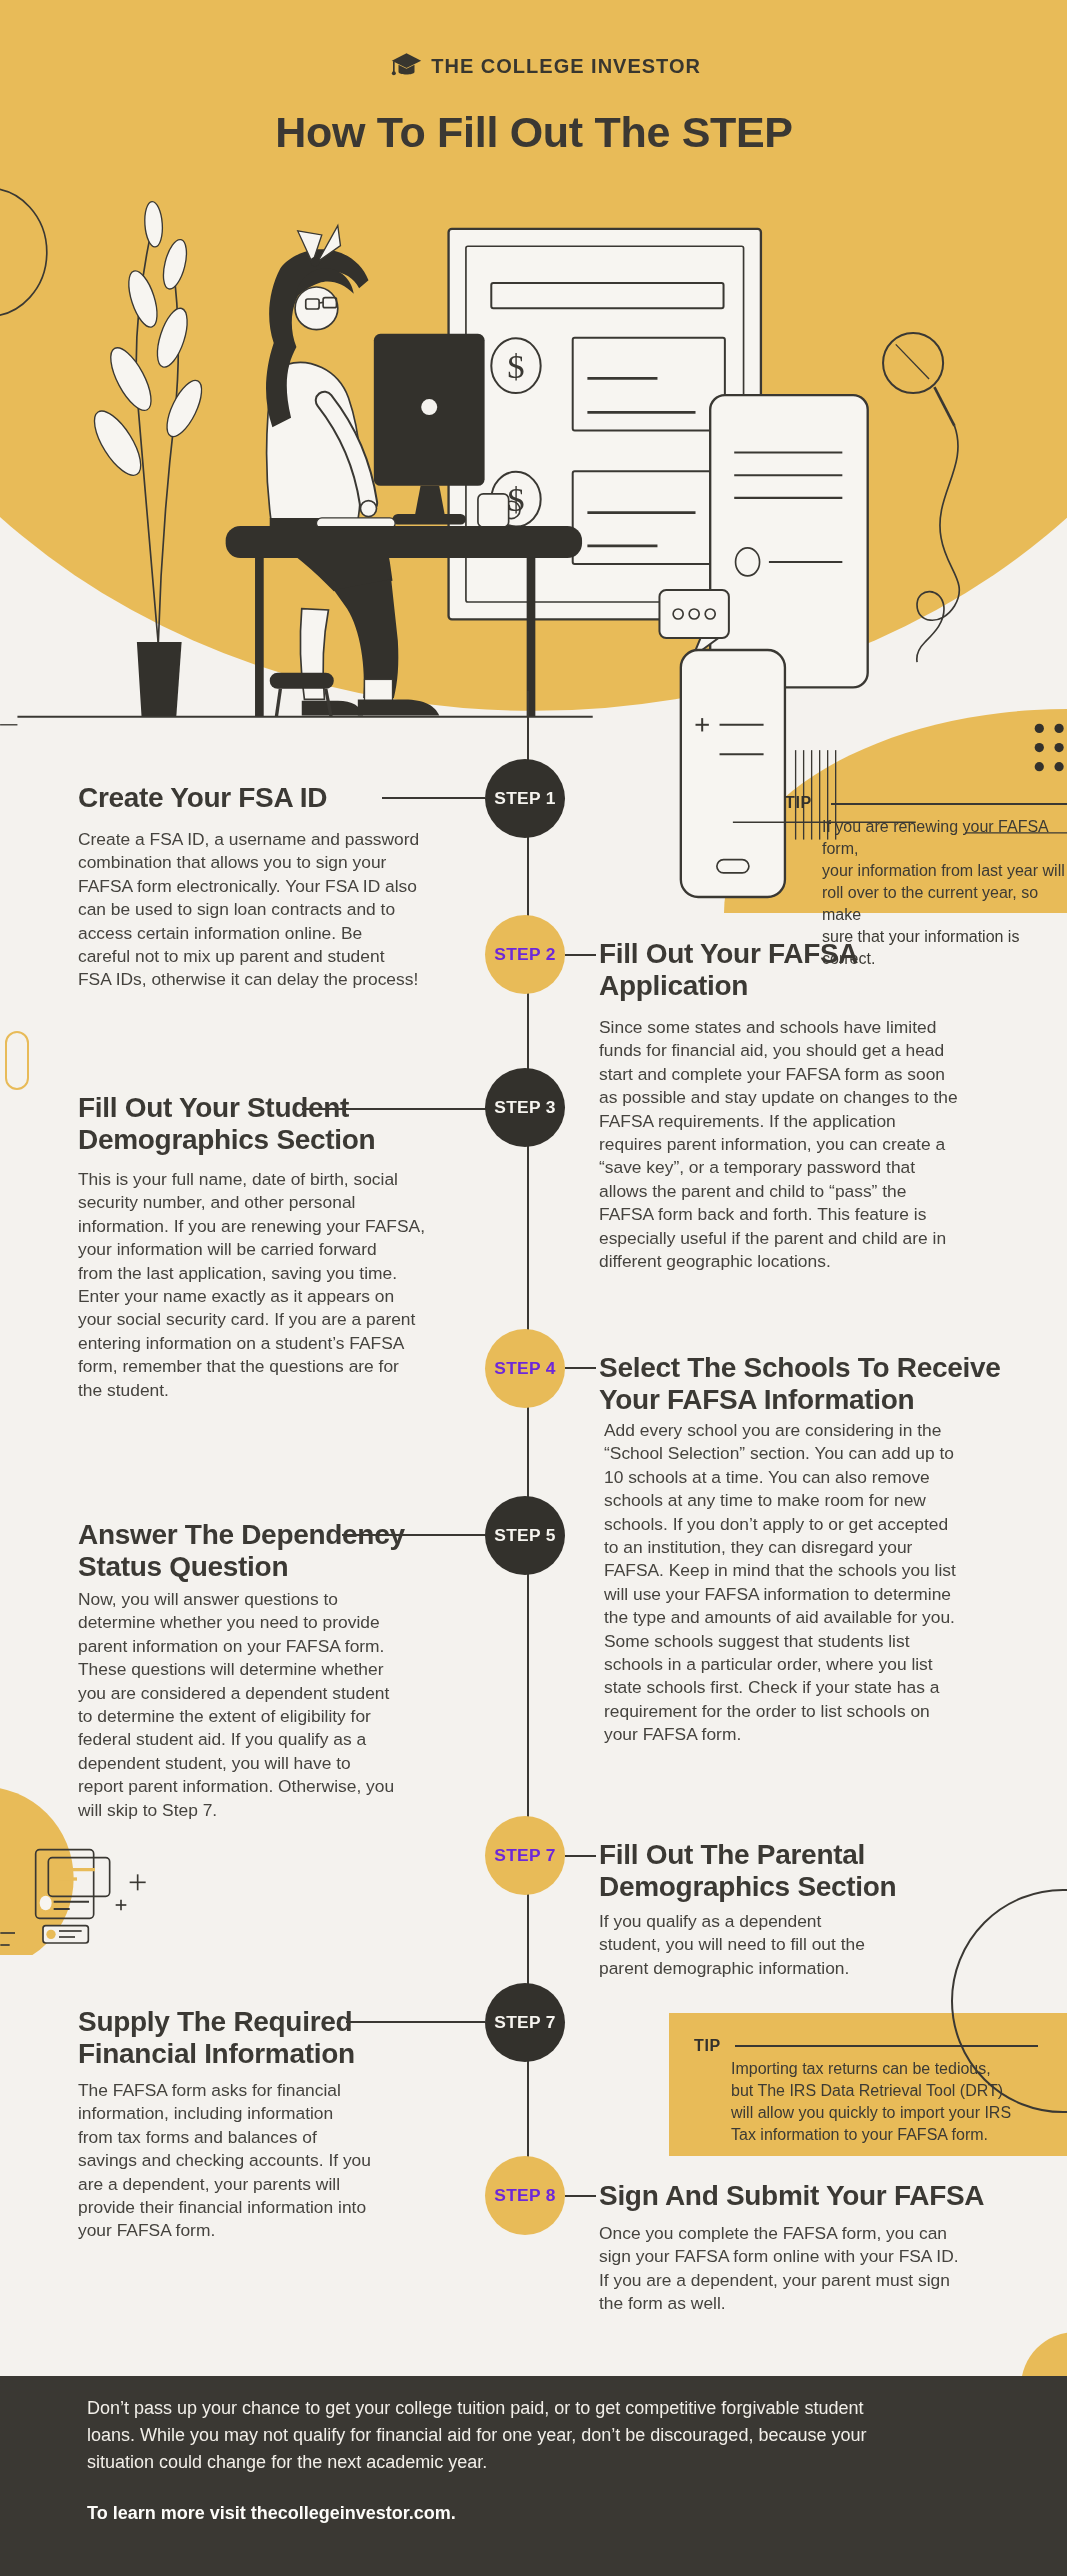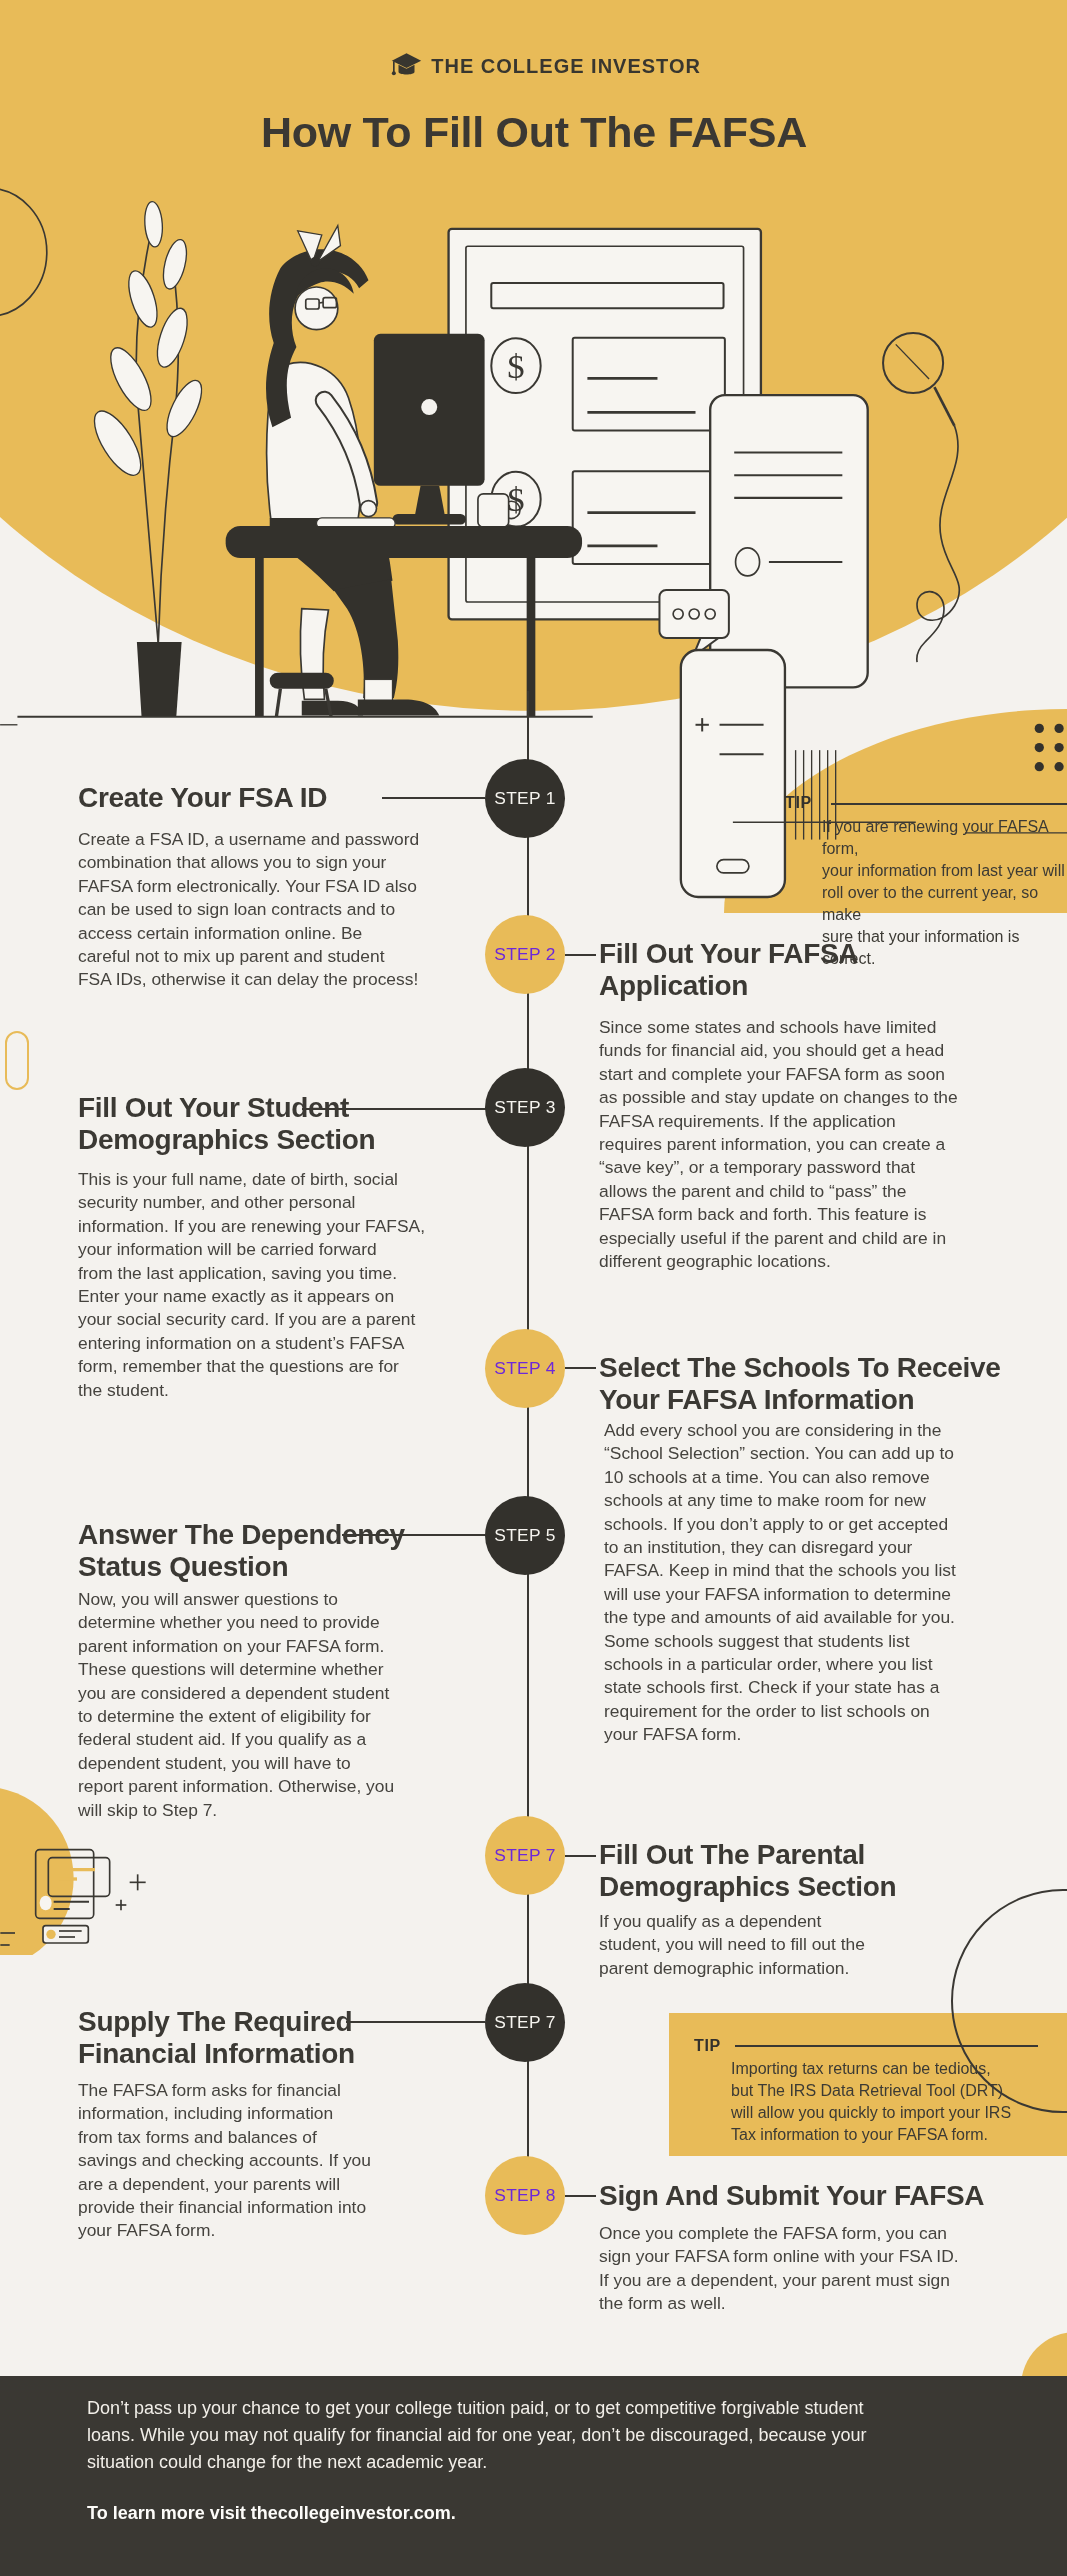--- a/index.html
+++ b/index.html
@@ -6,21 +6,21 @@
   .page{position:relative;width:1068px;height:2576px;background:#f4f2ee;overflow:hidden;
         font-family:"Liberation Sans",sans-serif;}
   .abs{position:absolute;}
   .logo-row{top:52px;left:12px;width:1068px;display:flex;align-items:center;justify-content:center;gap:9.3px;}
   .logo-text{font-size:20px;font-weight:800;letter-spacing:1px;color:#38362f;}
   .title{top:108px;left:0;width:1068px;text-align:center;font-size:43px;font-weight:bold;
          color:#3b3833;letter-spacing:-0.3px;}
   .h{font-size:28px;font-weight:bold;line-height:32px;color:#3b3934;letter-spacing:-0.3px;white-space:pre-line;}
   .b{font-size:17.4px;line-height:23.4px;color:#45433e;white-space:pre-line;}
   .step-circle{width:80px;height:79px;border-radius:50%;display:flex;align-items:center;justify-content:center;
-               font-size:17.4px;font-weight:normal;letter-spacing:0.3px;text-align:right;}
+               font-size:17.4px;font-weight:bold;letter-spacing:0.3px;text-align:right;}
   .sc-dark{background:#33312c;color:#f6f4ef;}
   .sc-yellow{background:#e8bb58;color:#6d28d9;}
   .conn{height:2px;background:#3a3833;}
   .vline{width:2px;background:#3a3833;}
   .tipbox{background:#e8bb58;}
   .tip1{border-top-left-radius:100% 100%;}
   .tiplabel{font-size:16px;font-weight:bold;letter-spacing:0.7px;color:#33312c;}
   .tiprule{height:2px;background:#3a3833;}
   .tipbody{font-size:16px;line-height:22px;color:#3c3a34;white-space:pre-line;padding-left:37px;}
   .circle-outline{border:2px solid #3a3833;border-radius:50%;background:transparent;}
@@ -367,16 +367,16 @@
 
   <div class="abs logo-row">
     <svg width="31" height="28" viewBox="0 0 46 42">
       <polygon points="23,2 45,13 23,24 1,13" fill="#38362f"></polygon>
       <path d="M11,19 L11,30 C11,35 35,35 35,30 L35,19 L23,25 Z" fill="#38362f"></path>
       <line x1="4" y1="14" x2="4" y2="30" stroke="#38362f" stroke-width="2.5"></line>
       <circle cx="4" cy="32" r="3" fill="#38362f"></circle>
     </svg>
     <span class="logo-text">THE COLLEGE INVESTOR</span>
   </div>
-  <div class="abs title">How To Fill Out The FAFSA</div>
+  <div class="abs title">How To Fill Out The STEP</div>
 
 </div>
 
 
 </body></html>

